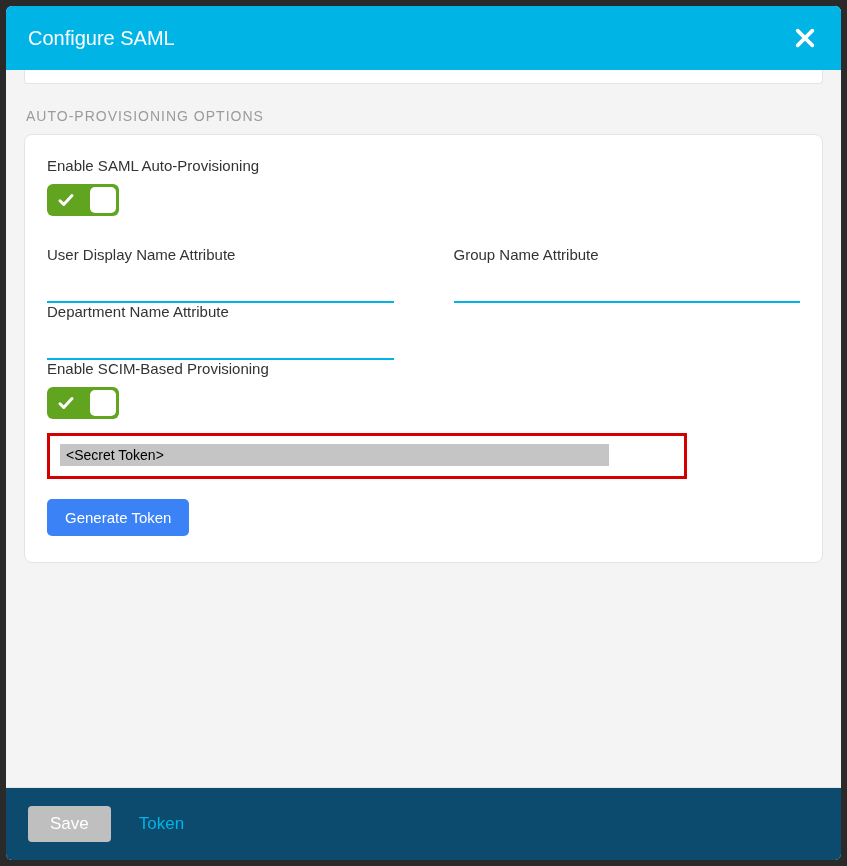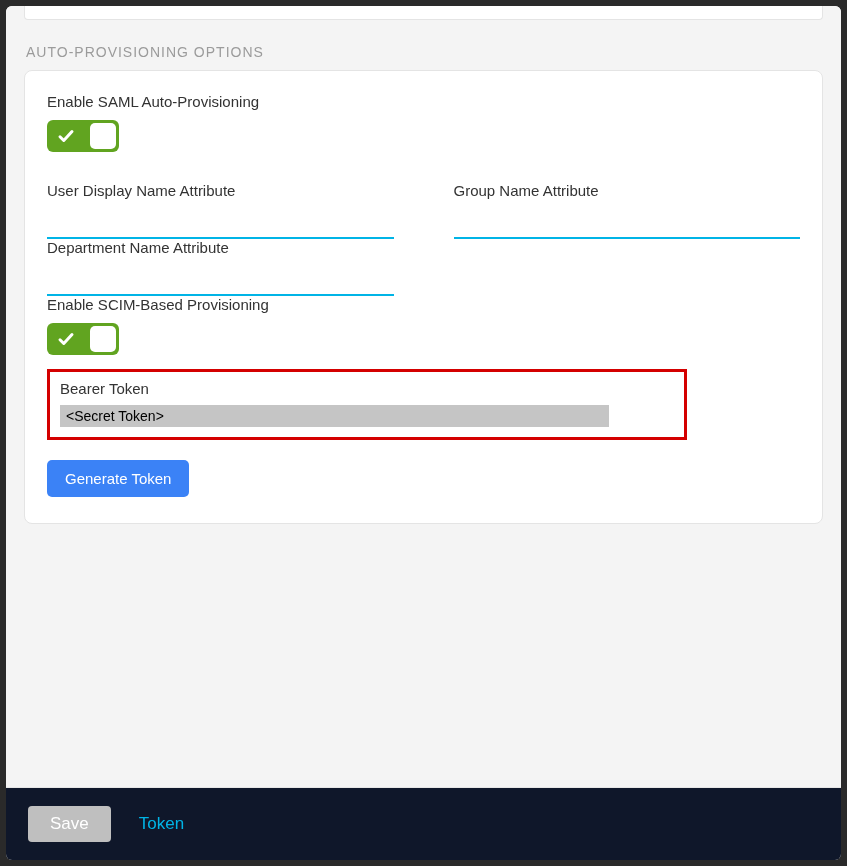--- a/index.html
+++ b/index.html
@@ -138,21 +138,21 @@
   margin-top: 20px;
   background: #3b82f6;
   color: #fff;
   border: none;
   border-radius: 5px;
   padding: 10px 18px;
   font-size: 15px;
   cursor: pointer;
 }
 .footer {
-  background: #0f172a;
+  background: #0c4a6e;
   padding: 18px 22px;
   display: flex;
   align-items: center;
   gap: 28px;
   border-top: 1px solid #e6e6e6;
 }
 .btn-save {
   background: #bfbfbf;
   color: #fff;
   border: none;
@@ -166,20 +166,29 @@
   font-size: 17px;
   cursor: pointer;
   background: none; border: none;
 }
 </style>
 </head>
 <body>
 
 <div class="modal">
 
+  <div class="modal-header">
+    <span>Configure SAML</span>
+    <span class="close">
+      <svg viewBox="0 0 24 24" fill="none" stroke="#fff" stroke-width="4" stroke-linecap="round">
+        <line x1="4" y1="4" x2="20" y2="20"></line>
+          <line x1="20" y1="4" x2="4" y2="20"></line>
+      </svg>
+    </span>
+  </div>
 
   <div class="scroll-area">
     <div class="top-card"></div>
 
     <div class="section-title">AUTO-PROVISIONING OPTIONS</div>
 
     <div class="card">
 
       <span class="field-label">Enable SAML Auto-Provisioning</span>
       <div class="toggle">
@@ -215,21 +224,20 @@
         <span class="check">
           <svg viewBox="0 0 24 24" fill="none" stroke="#fff" stroke-width="4" stroke-linecap="round" stroke-linejoin="round">
             <polyline points="4 13 9 18 20 6"></polyline>
           </svg>
         </span>
         <span class="knob"></span>
       </div>
 
 
       <div class="highlight-box" style="width:640px">
-        <span class="hl-label">Bearer Token</span>
         <input class="gray-field" style="width: 549px;" readonly="" value="&lt;Secret Token&gt;">
       </div>
 
       <button class="btn-gen">Generate Token</button>
     </div>
   </div>
 
   <div class="footer">
     <button class="btn-save">Save</button>
     <button class="btn-cancel">Token</button>

